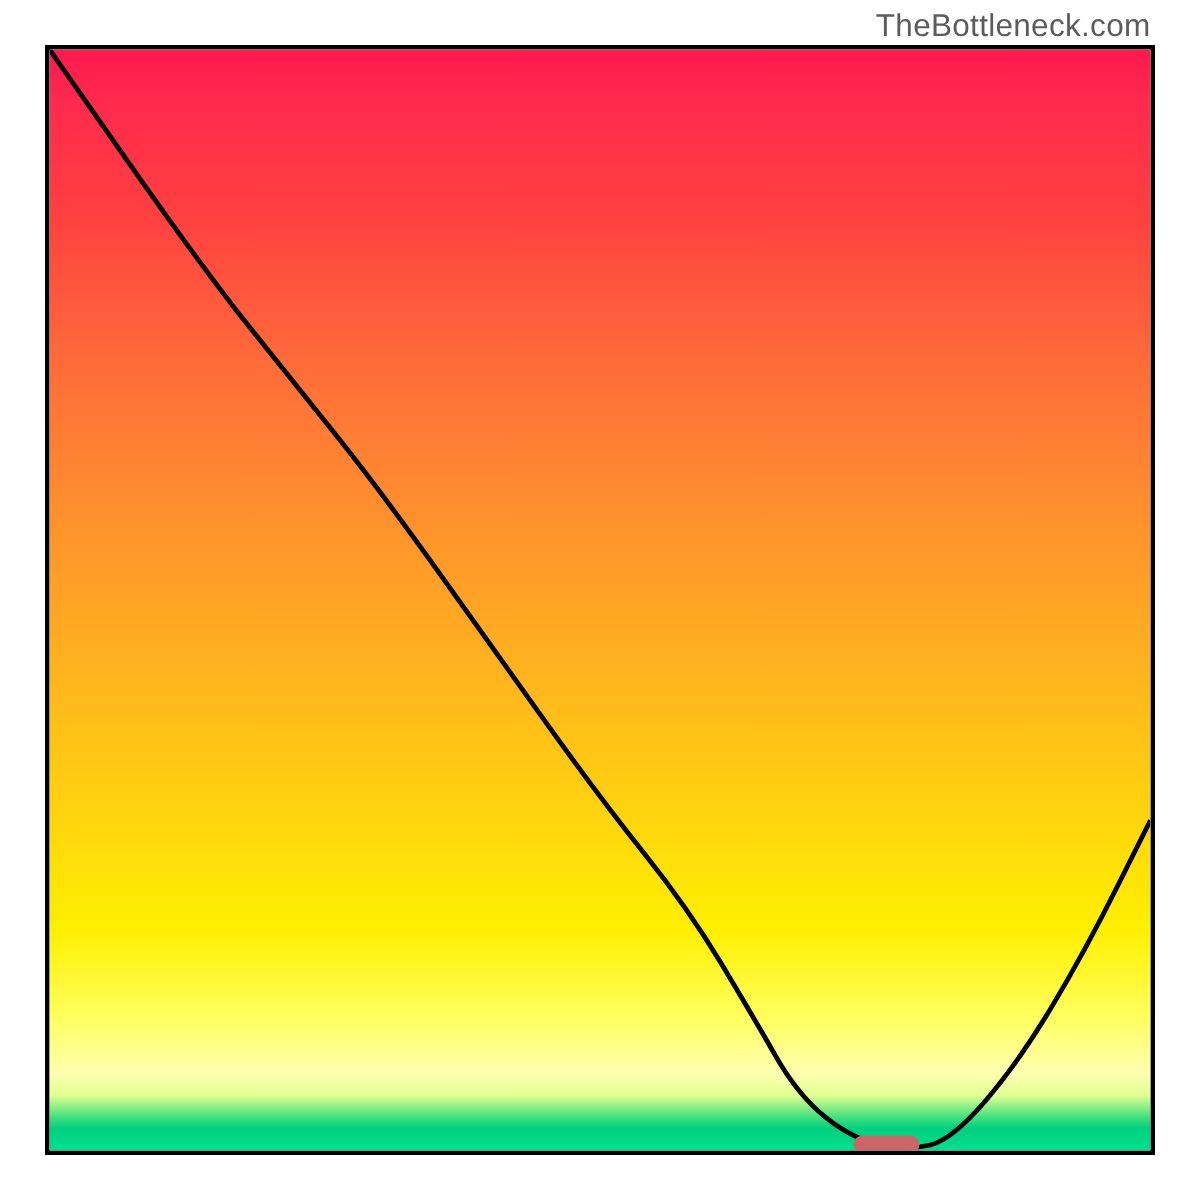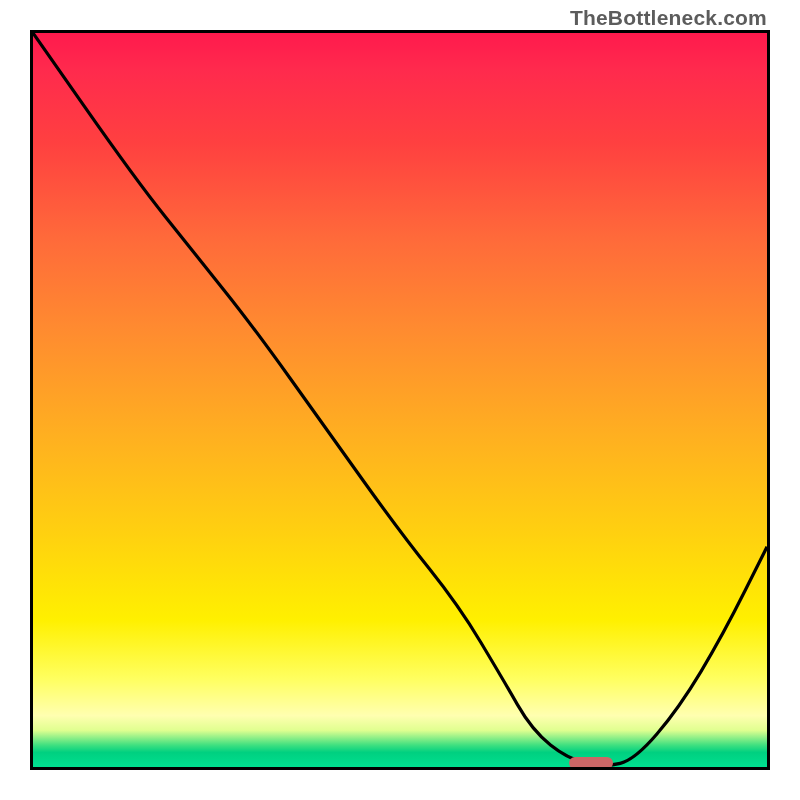--- a/index.html
+++ b/index.html
@@ -49,21 +49,21 @@
     left: 0;
     top: 0;
     width: 100%;
     height: 100%;
   }
   .watermark {
     position: absolute;
     top: 6px;
     right: 33px;
     font-size: 21px;
-    font-weight: 700;
+    font-weight: 400;
     color: #5c5c5c;
     letter-spacing: 0.2px;
   }
   .marker {
     position: absolute;
     height: 12px;
     border-radius: 6px;
     background: #cc6666;
   }
 </style>

